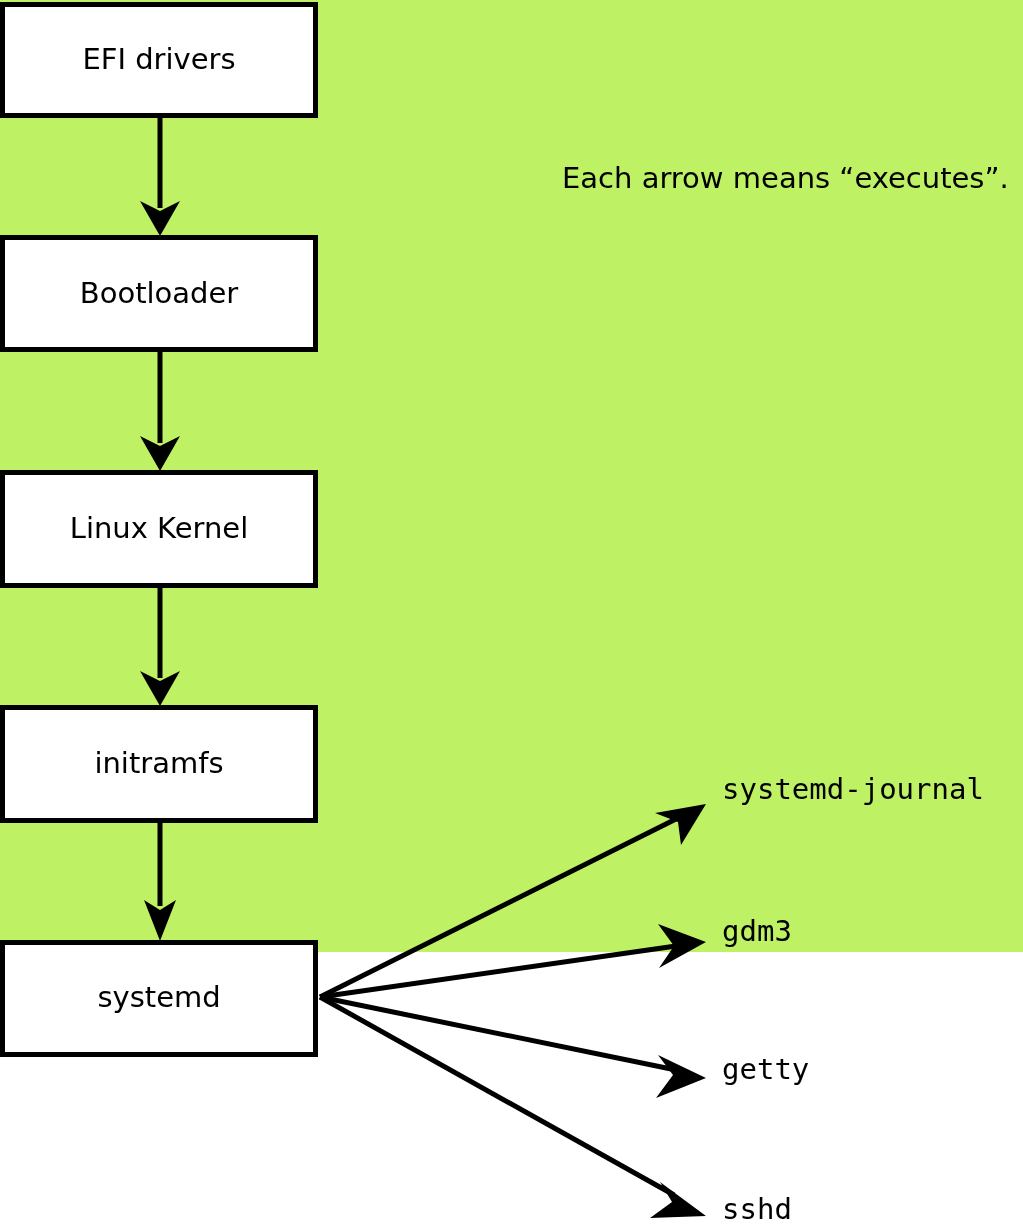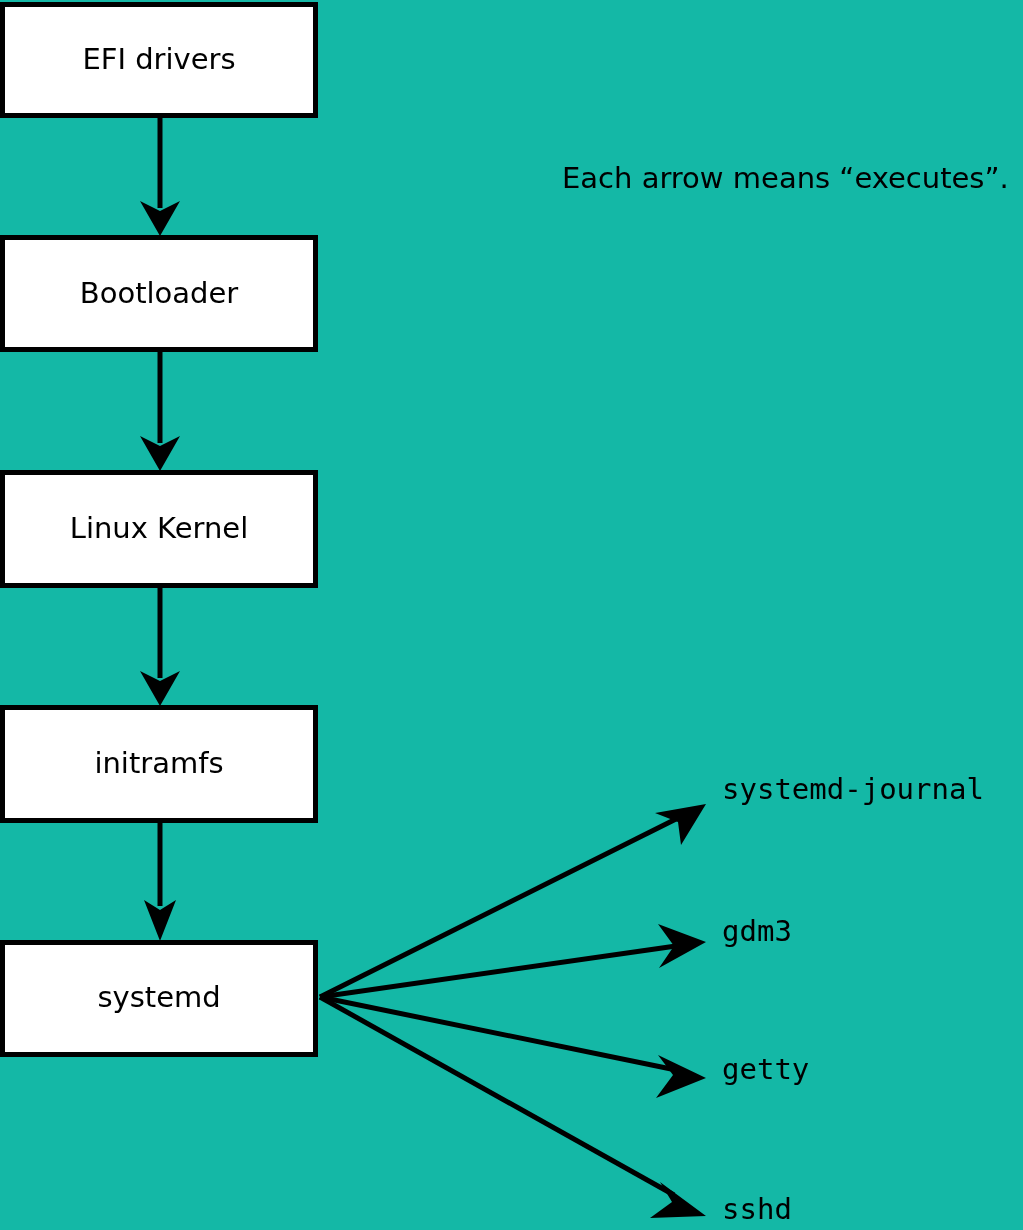--- a/index.html
+++ b/index.html
@@ -9,22 +9,22 @@
   }
   body {
     width: 1023px;
     height: 1230px;
     overflow: hidden;
     font-family: "DejaVu Sans", sans-serif;
   }
   #canvas {
     position: relative;
     width: 1023px;
-    height: 1230px;
-    background: #14b8a6;
+    height: 952px;
+    background: #bef264;
   }
   #diagram-svg {
     position: absolute;
     top: 0;
     left: 0;
     width: 1023px;
     height: 1230px;
     display: block;
   }
   .stage-box-rect {

